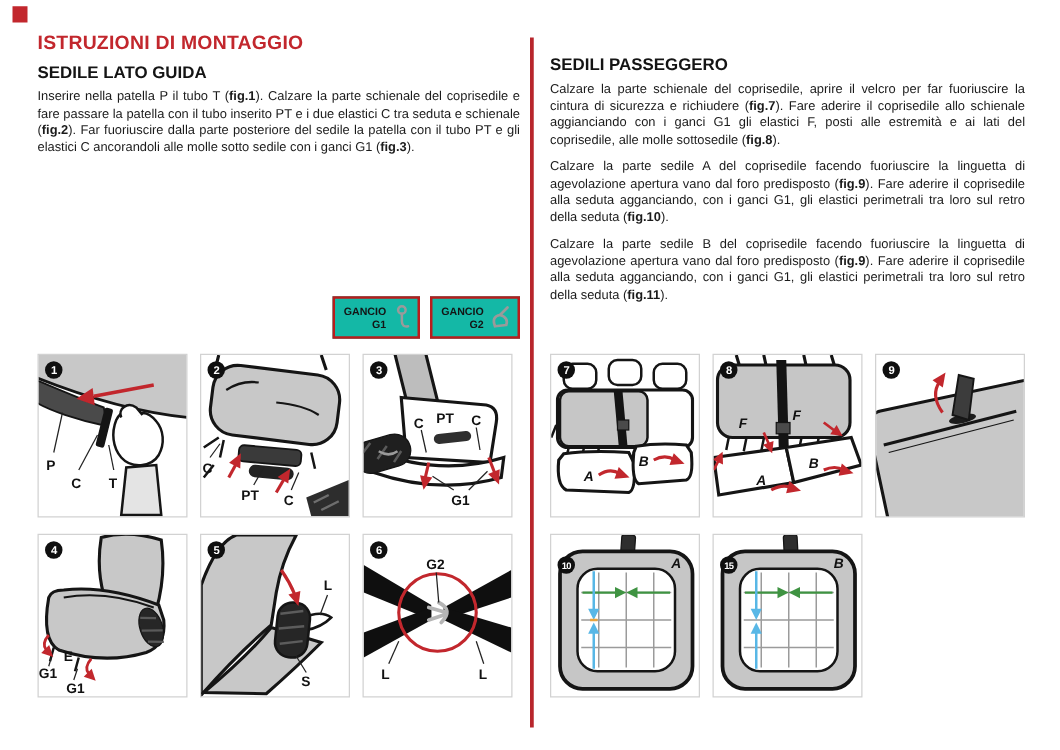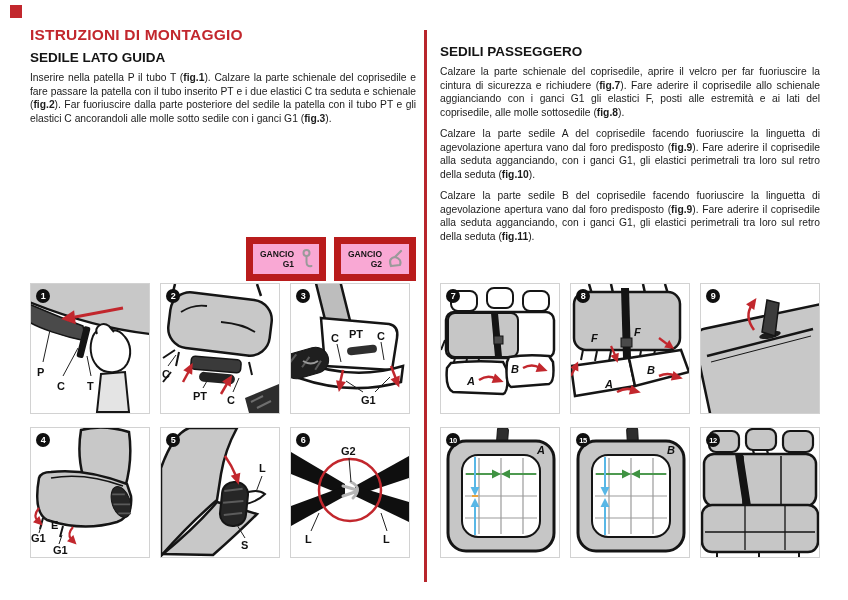--- a/index.html
+++ b/index.html
@@ -8,31 +8,31 @@
   .corner-mark{position:absolute;left:10px;top:5px;width:12px;height:13px;background:#c2272d;}
   .divider{position:absolute;left:424px;top:30px;width:3px;height:552px;background:#b8262c;}
   .col{position:absolute;width:386px;}
   .col-left{left:30px;top:26px;}
   .col-right{left:440px;top:44px;width:380px;}
   .doc-title{color:#c2272d;font-size:15.5px;font-weight:bold;letter-spacing:.2px;margin:0 0 6px 0;}
   .sec-heading{color:#141414;font-size:13.5px;font-weight:bold;margin:0 0 6px 0;}
   .para{font-size:10.3px;line-height:13.5px;color:#1b1b1b;text-align:justify;margin:0 0 8px 0;}
   .para b{font-weight:bold;}
   .hooks-row{position:absolute;left:30px;top:237px;width:386px;display:flex;justify-content:flex-end;gap:8px;}
-  .hook-box{border:7px solid #b91c1c;background:#f9a8d4;height:26px;padding:2px 5px 2px 7px;display:flex;align-items:center;gap:5px;}
+  .hook-box{border:2px solid #b91c1c;background:#14b8a6;height:26px;padding:2px 5px 2px 7px;display:flex;align-items:center;gap:5px;}
   .hook-text{display:flex;flex-direction:column;align-items:flex-end;line-height:10px;}
   .hook-label{font-size:8.5px;font-weight:bold;color:#141414;}
   .hook-code{font-size:8.5px;font-weight:bold;color:#141414;}
   .figures{position:absolute;display:grid;grid-template-columns:repeat(3,120px);grid-auto-rows:131px;gap:13px 10px;}
   .figures-left{left:30px;top:283px;}
   .figures-right{left:440px;top:283px;}
   .panel{position:relative;border:1px solid #d2d2d2;background:#fff;box-sizing:border-box;}
   .badge{position:absolute;top:5px;left:5px;width:14px;height:14px;border-radius:50%;background:#0f0f0f;color:#fff;
          font-size:9px;font-weight:bold;display:flex;align-items:center;justify-content:center;z-index:2;letter-spacing:-.5px;}
-  .badge.small{font-size:7.5px;}
+  .badge.small{font-size:7.5px;margin-top:12px;}
   .panel svg{position:absolute;left:0;top:0;}
   .flabel{font-family:"Liberation Sans",sans-serif;font-size:11px;font-weight:bold;fill:#111;}
   .flabel.it{font-style:italic;}
   .lline{stroke:#222;stroke-width:1;fill:none;}
 </style>
 </head>
 <body>
 
 <div class="page">
   <div class="corner-mark"></div>
@@ -300,30 +300,14 @@
         <path d="M95,46 H68" stroke="#3f9342" stroke-width="1.8"></path>
         <polygon points="0,-5 4.5,4 -4.5,4" fill="#3f9342" transform="translate(65,46) rotate(-90)"></polygon>
         <path d="M34,29 V60" stroke="#58b7e6" stroke-width="2"></path>
         <polygon points="0,-5 4.5,4 -4.5,4" fill="#58b7e6" transform="translate(34,63) rotate(180)"></polygon>
         <path d="M34,107 V78" stroke="#58b7e6" stroke-width="2"></path>
         <polygon points="0,-5 4.5,4 -4.5,4" fill="#58b7e6" transform="translate(34,75)"></polygon>
         <text class="flabel it" x="96" y="26">B</text>
       </svg>
     </div>
 
-    <div class="panel">
-      <div class="badge small">12</div>
-      <svg width="118" height="129" viewBox="0 0 118 129">
-        <path d="M16,24 L17,28 M30,24 L31,28 M52,22 L53,26 M66,22 L67,26 M88,24 L89,28 M102,24 L103,28" stroke="#151515" stroke-width="2.2"></path>
-        <rect x="8" y="3" width="30" height="21" rx="7" fill="#c6c6c6" stroke="#151515" stroke-width="2.2"></rect>
-        <rect x="45" y="1" width="30" height="21" rx="7" fill="#c6c6c6" stroke="#151515" stroke-width="2.2"></rect>
-        <rect x="82" y="3" width="30" height="21" rx="7" fill="#c6c6c6" stroke="#151515" stroke-width="2.2"></rect>
-        <rect x="3" y="26" width="112" height="52" rx="10" fill="#c6c6c6" stroke="#151515" stroke-width="2.5"></rect>
-        <path d="M42,28 V76 M80,28 V76" stroke="#151515" stroke-width="1.5"></path>
-        <path d="M34,26 L42,26 L50,78 L42,78 Z" fill="#141414"></path>
-        <circle cx="46" cy="82" r="4.5" fill="#3c3c3c" stroke="#151515"></circle>
-        <rect x="1" y="77" width="116" height="47" rx="10" fill="#c6c6c6" stroke="#151515" stroke-width="2.5"></rect>
-        <path d="M44,78 V122 M84,78 V122 M4,104 H114" stroke="#151515" stroke-width="1.3"></path>
-        <path d="M16,124 V129 M58,124 V129 M98,124 V129" stroke="#151515" stroke-width="2"></path>
-      </svg>
-    </div>
   </div>
 </div>
 
 </body></html>

